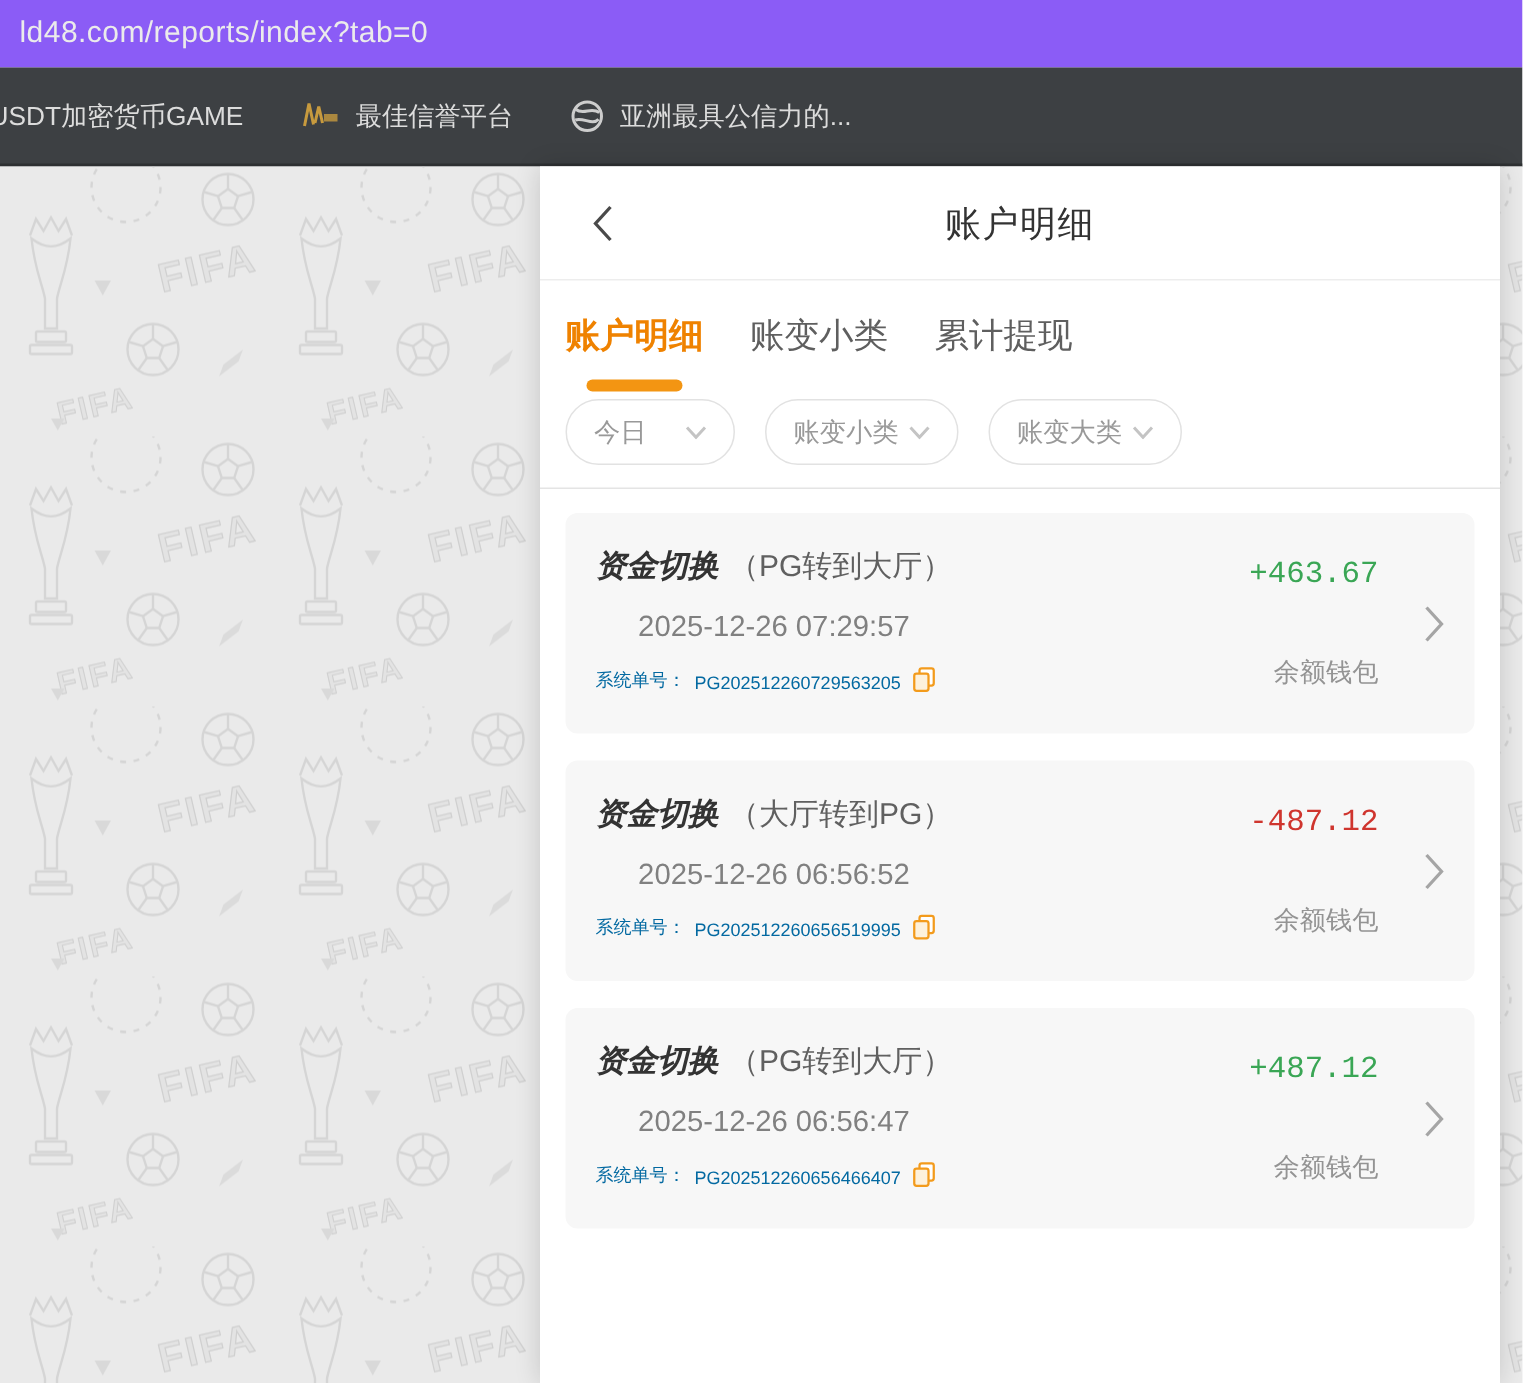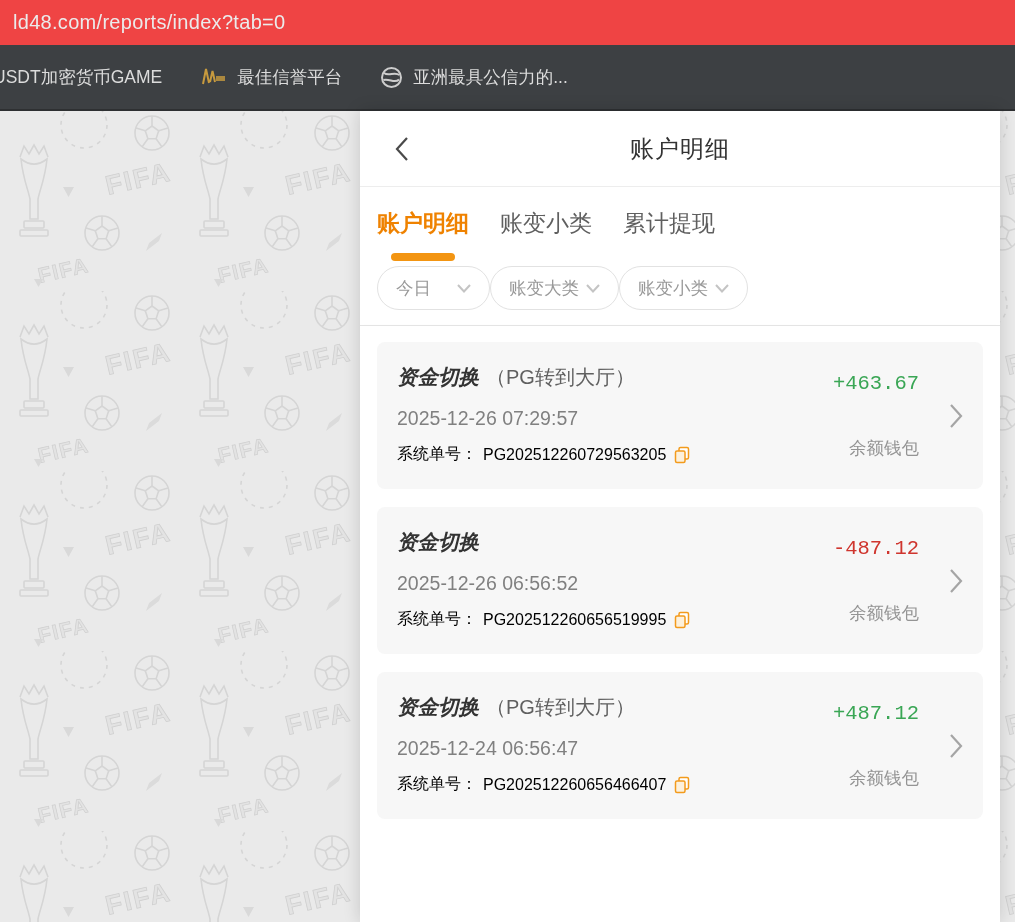--- a/index.html
+++ b/index.html
@@ -1,20 +1,20 @@
 <!DOCTYPE html>
 <html><head>
 <meta charset="utf-8">
 <style>
   * { margin:0; padding:0; box-sizing:border-box; }
   html,body { width:1015px; height:922px; overflow:hidden; font-family:"Liberation Sans","DejaVu Sans",sans-serif; }
   .screen { width:1015px; height:922px; position:relative; background:#eaeaea; }
 
   
-  .url-bar { height:45px; background:#ef4444; display:flex; align-items:center; padding-left:13px; }
+  .url-bar { height:45px; background:#8b5cf6; display:flex; align-items:center; padding-left:13px; }
   .url-text { color:#ebebeb; font-size:20px; letter-spacing:.3px; }
   .bookmarks-bar { height:66px; background:#3d4043; border-bottom:2px solid #2e3032; display:flex; align-items:center; gap:38px; padding-left:0; }
   .bookmark { display:flex; align-items:center; gap:10px; color:#dcdcdc; font-size:17.5px; cursor:pointer; }
   .bookmark.first { margin-left:-7px; }
 
   
   .main { position:relative; height:811px; background:#eaeaea; }
   .bg-pattern { position:absolute; left:0; top:0; }
 
   
@@ -47,36 +47,36 @@
              background:rgba(212,212,212,.55); filter:blur(6px); border-radius:50%; z-index:4; }
 
   
   .tabs-row { display:flex; gap:31px; padding:21px 17px 24px; align-items:flex-end; background:#fff; }
   .tab { font-size:23px; color:#5f5f5f; position:relative; padding-bottom:2px; cursor:pointer; }
   .tab.active { color:#ef8200; font-weight:700; }
   .tab.active::after { content:""; position:absolute; left:50%; transform:translateX(-50%); bottom:-20px;
                        width:64px; height:8px; border-radius:4px; background:#f39512; }
 
   
-  .filters-row { display:flex; gap:0; padding:1px 17px 15px; background:#fff; }
+  .filters-row { display:flex; gap:20px; padding:1px 17px 15px; background:#fff; }
   .pill { height:44px; border:1px solid #e2e2e2; border-radius:22px; display:flex; align-items:center;
           justify-content:space-between; padding:0 18px; color:#999; font-size:17.5px; cursor:pointer; background:#fff; }
   .pill.p1 { width:113px; } .pill.p2, .pill.p3 { width:129px; }
 
   .list-divider { height:1px; background:#e4e4e4; box-shadow:0 3px 8px rgba(0,0,0,.07); }
 
   
   .txn-list { padding:16px 17px 0; background:#fff; }
   .txn-card { background:#f7f7f7; border-radius:8px; padding:21px 20px 22px; margin-bottom:18px;
               position:relative; display:flex; justify-content:space-between; min-height:147px; }
   .txn-title-row { display:flex; align-items:baseline; }
   .txn-type { font-size:20.5px; color:#333; font-weight:700;font-style:italic; }
   .txn-note { font-size:20px; color:#606060; margin-left:7px; }
-  .txn-date { margin-top:16px; font-size:19.5px; color:#808080; }
-  .txn-order { margin-top:14px; font-size:16px; color:#000000; display:flex; align-items:center; gap:8px; }
+  .txn-date { margin-top:16px; font-size:19.5px; color:#808080;text-align:center; }
+  .txn-order { margin-top:14px; font-size:12px; color:#0369a1; display:flex; align-items:flex-end; gap:8px; }
   .txn-right { display:flex; flex-direction:column; align-items:flex-end; justify-content:space-between;
                margin-right:44px; padding:9px 0 7px;font-family:Liberation Mono, monospace; }
   .txn-amount { font-size:20.5px; font-weight:500; }
   .txn-wallet { font-size:17.5px; color:#949494; }
   .txn-chevron { position:absolute; right:20px; top:50%; transform:translateY(-50%); cursor:pointer; display:flex; }
   .copy-btn { display:flex; cursor:pointer; }
 </style>
 </head>
 <body>
 
@@ -161,36 +161,36 @@
 
       <div class="filters-row">
         <div class="pill p1">
           <span>今日</span>
           <span style="display:flex">
             <svg width="14" height="9" viewBox="0 0 14 9">
                 <polyline points="1,1 7,7.5 13,1" stroke="#c4c4c4" stroke-width="2" fill="none"></polyline>
               </svg>
           </span>
         </div>
+        <div class="pill p3">
+          <span>账变小类</span>
+          <span style="display:flex">
+            <svg width="14" height="9" viewBox="0 0 14 9">
+                <polyline points="1,1 7,7.5 13,1" stroke="#c4c4c4" stroke-width="2" fill="none"></polyline>
+              </svg>
+          </span>
+        </div>
         <div class="pill p2">
           <span>账变大类</span>
           <span style="display:flex">
             <svg width="14" height="9" viewBox="0 0 14 9">
                 <polyline points="1,1 7,7.5 13,1" stroke="#c4c4c4" stroke-width="2" fill="none"></polyline>
               </svg>
           </span>
         </div>
-        <div class="pill p3">
-          <span>账变小类</span>
-          <span style="display:flex">
-            <svg width="14" height="9" viewBox="0 0 14 9">
-                <polyline points="1,1 7,7.5 13,1" stroke="#c4c4c4" stroke-width="2" fill="none"></polyline>
-              </svg>
-          </span>
-        </div>
       </div>
 
       <div class="list-divider"></div>
 
       <div class="txn-list" id="txn-list">
   <div class="txn-card">
     <div class="txn-left">
       <div class="txn-title-row">
         <span class="txn-type">资金切换</span>
         <span class="txn-note">（PG转到大厅）</span>
@@ -215,20 +215,21 @@
       <svg width="14" height="26" viewBox="0 0 14 26">
         <polyline points="2,2 12,13 2,24" stroke="#a5a5a5" stroke-width="2.2" fill="none"></polyline>
       </svg>
     </span>
   </div>
 
   <div class="txn-card">
     <div class="txn-left">
       <div class="txn-title-row">
         <span class="txn-type">资金切换</span>
+        <span class="txn-note">（大厅转到PG）</span>
       </div>
       <div class="txn-date">2025-12-26 06:56:52</div>
       <div class="txn-order">
         <span>系统单号：</span>
                 <span style="margin-left:-2px">PG202512260656519995</span>
         <span class="copy-btn">
           <svg width="16" height="18" viewBox="0 0 16 18">
             <rect x="5" y="1.5" width="9.5" height="11.5" rx="1.5" stroke="#f39b1c" stroke-width="1.5" fill="#ffffff"></rect>
             <rect x="1.5" y="5" width="9.5" height="11.5" rx="1.5" stroke="#f39b1c" stroke-width="1.5" fill="#fdf1dc"></rect>
           </svg>
@@ -245,21 +246,21 @@
       </svg>
     </span>
   </div>
 
   <div class="txn-card">
     <div class="txn-left">
       <div class="txn-title-row">
         <span class="txn-type">资金切换</span>
         <span class="txn-note">（PG转到大厅）</span>
       </div>
-      <div class="txn-date">2025-12-24 06:56:47</div>
+      <div class="txn-date">2025-12-26 06:56:47</div>
       <div class="txn-order">
         <span>系统单号：</span>
                 <span style="margin-left:-2px">PG202512260656466407</span>
         <span class="copy-btn">
           <svg width="16" height="18" viewBox="0 0 16 18">
             <rect x="5" y="1.5" width="9.5" height="11.5" rx="1.5" stroke="#f39b1c" stroke-width="1.5" fill="#ffffff"></rect>
             <rect x="1.5" y="5" width="9.5" height="11.5" rx="1.5" stroke="#f39b1c" stroke-width="1.5" fill="#fdf1dc"></rect>
           </svg>
         </span>
       </div>

